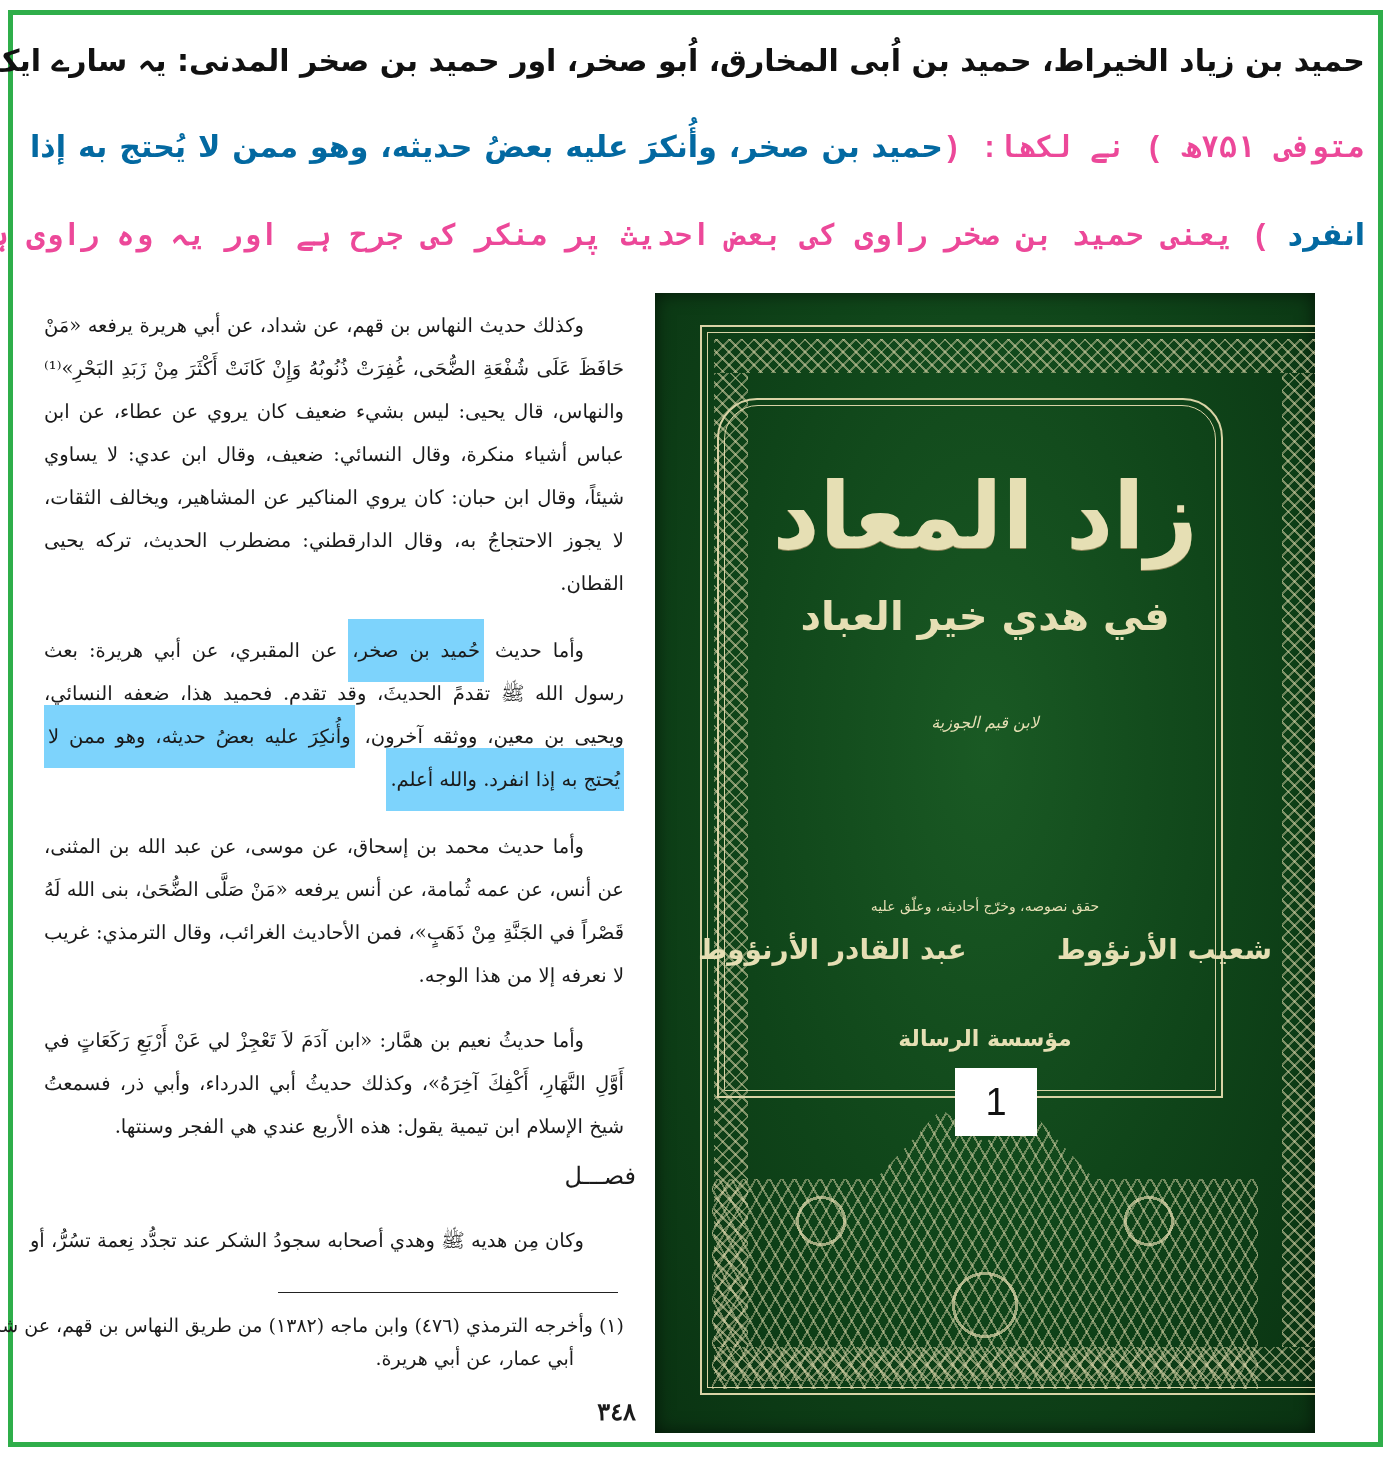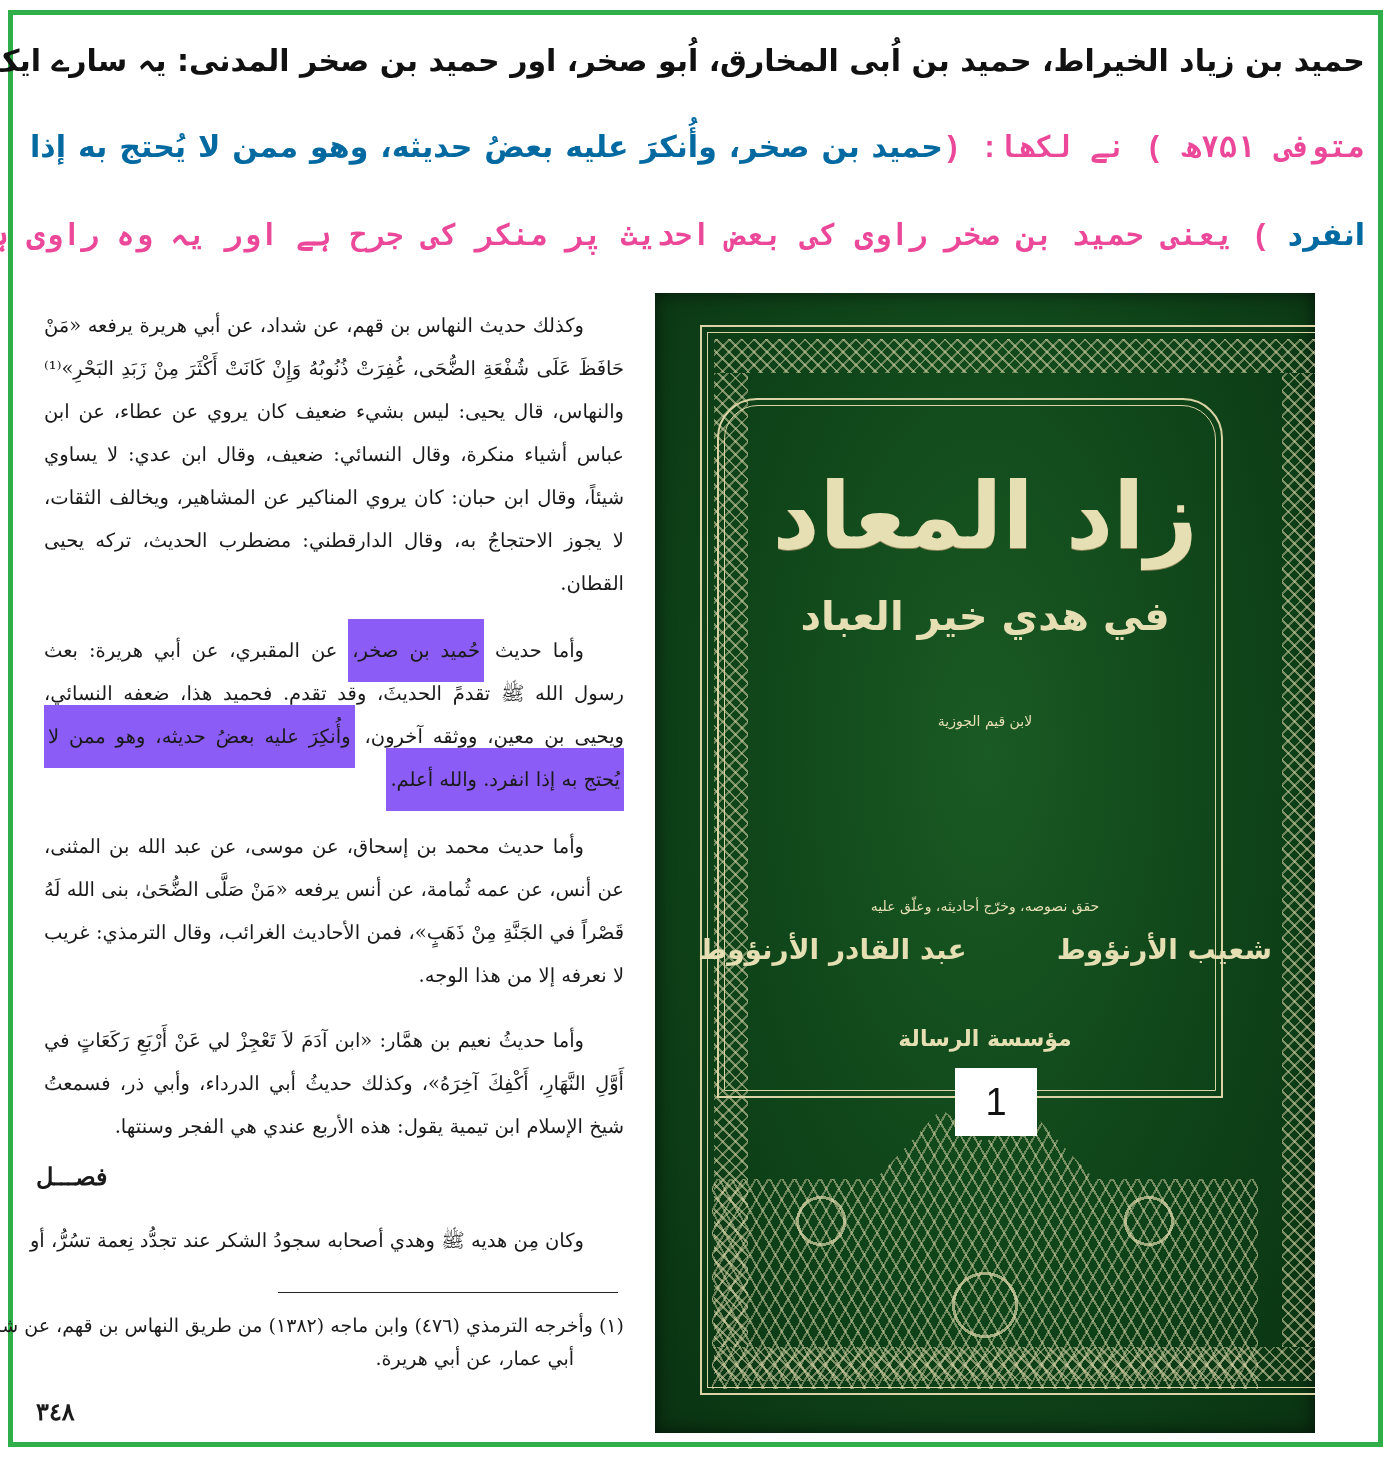--- a/index.html
+++ b/index.html
@@ -17,27 +17,27 @@
   .red { color: #0369a1; font-weight: bold; }
   .blk { color: #ec4899; font-family: Liberation Mono, monospace; }
 
   .scan-page { position: absolute; left: 28px; top: 292px; width: 600px; height: 1145px;
                direction: rtl; font-family: "DejaVu Serif", serif; font-size: 19.5px; color: #1a1a1a; margin-left: 8px; }
   .para { position: absolute; right: 12px; width: 580px; }
   .ln { display: block; height: 43px; line-height: 43px; white-space: nowrap;
         text-align: justify; text-align-last: justify; }
   .ln.short { text-align-last: right; }
   .ln.indent { padding-right: 40px; }
-  .hl { background: #8b5cf6; padding: 20px 4px; }
-  .section-title { position: absolute; top: 870px; left: 0; right: 0; text-align: left;
-                   font-size: 24px; font-weight: bold; letter-spacing: 2px; }
+  .hl { background: #7dd3fc; padding: 20px 4px; }
+  .section-title { position: absolute; top: 870px; left: 0; right: 0; text-align: right;
+                   font-size: 24px; font-weight: normal; letter-spacing: 2px; }
   .footnote-rule { position: absolute; top: 1000px; right: 18px; width: 340px; height: 1px; background: #222; }
   .footnote { position: absolute; top: 1017px; right: 12px; width: 582px; font-size: 19px; }
   .footnote .ln { height: 33px; line-height: 33px; }
-  .page-number { position: absolute; top: 1105px; left: 0; right: 0; text-align: left;
+  .page-number { position: absolute; top: 1105px; left: 0; right: 0; text-align: right;
                  font-size: 24px; font-weight: bold; letter-spacing: 2px; }
 
   .book-cover { position: absolute; left: 655px; top: 293px; width: 660px; height: 1140px;
                 background: radial-gradient(ellipse at 50% 40%, #1a5a24 0%, #0f4419 55%, #0a3312 100%);
                 box-shadow: inset 0 0 18px rgba(0,0,0,.6); overflow: hidden; }
   .orn-frame { position: absolute; left: 45px; top: 32px; width: 630px; height: 1070px;
                border: 2px solid #d9d3a6; box-sizing: border-box; }
   .orn-frame::before { content: ""; position: absolute; inset: 5px; border: 1.5px solid #d9d3a6; }
   .orn-band { position: absolute; left: 12px; right: 12px; top: 12px; bottom: 12px;
               border: 34px solid transparent; box-sizing: border-box;
@@ -56,21 +56,21 @@
                   radial-gradient(circle at 80% 40%, transparent 0 22px, rgba(220,214,170,.7) 22px 25px, transparent 25px),
                   radial-gradient(circle at 50% 70%, transparent 0 30px, rgba(220,214,170,.7) 30px 33px, transparent 33px),
                   repeating-linear-gradient(60deg, rgba(220,214,170,.5) 0 2px, transparent 2px 11px),
                   repeating-linear-gradient(-60deg, rgba(220,214,170,.45) 0 2px, transparent 2px 11px);
                 clip-path: polygon(0 25%, 30% 25%, 42% 0, 50% 12%, 58% 0, 70% 25%, 100% 25%, 100% 100%, 0 100%); }
   .cover-text { position: absolute; left: 0; right: 0; text-align: center; color: #e6dfb4;
                 direction: rtl; font-family: "DejaVu Sans", sans-serif; }
   .cover-title { top: 170px; font-size: 92px; font-weight: bold; letter-spacing: 4px;
                  text-shadow: 0 1px 0 #8a8458; }
   .cover-subtitle { top: 300px; font-size: 40px; font-weight: bold; }
-  .cover-author { top: 420px; font-size: 14px; }
+  .cover-author { top: 420px; font-size: 16px; font-style: italic; }
   .cover-editors-label { top: 605px; font-size: 14px; }
   .cover-editors { top: 640px; font-size: 28px; font-weight: bold; display: flex; justify-content: center; gap: 90px; }
   .cover-publisher { top: 733px; font-size: 22px; font-weight: bold; }
   .volume-box { position: absolute; left: 300px; top: 775px; width: 82px; height: 68px;
                 background: #ffffff; color: #111; font-family: "Liberation Sans", sans-serif;
                 font-size: 38px; display: flex; align-items: center; justify-content: center; }
 </style>
 </head>
 <body>
 

